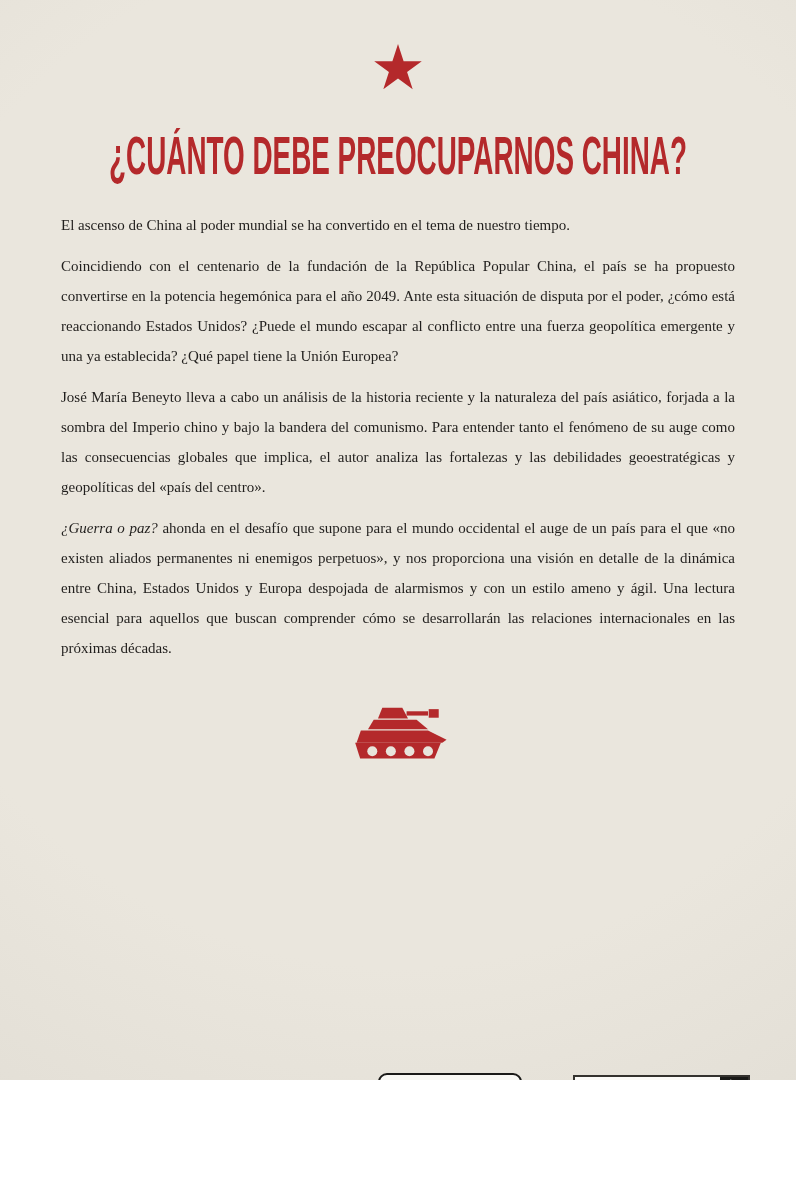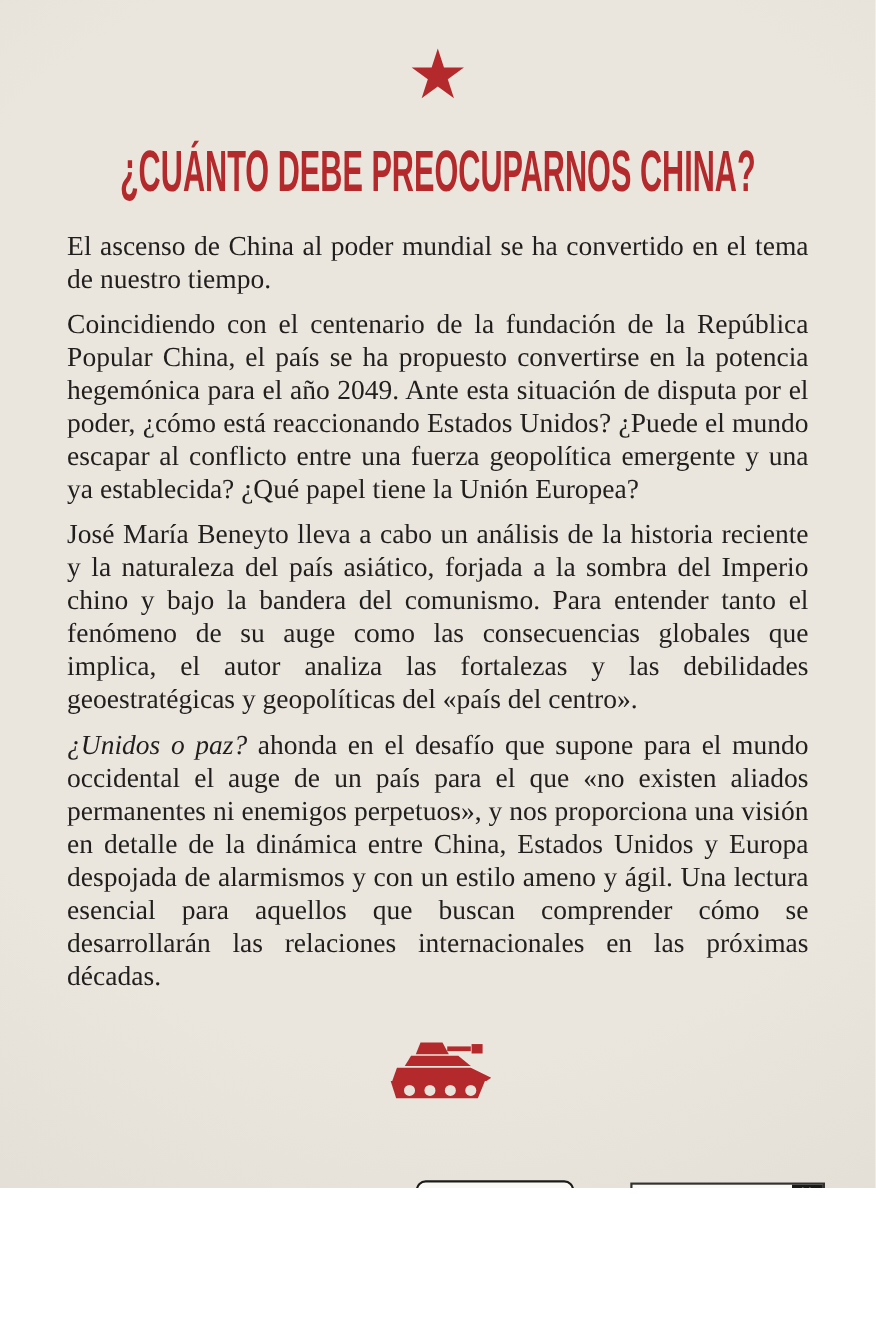--- a/index.html
+++ b/index.html
@@ -7,21 +7,21 @@
     position:relative;
     width:796px;height:1080px;
     overflow:hidden;
     background: radial-gradient(130% 95% at 50% 42%, #eae6dd 50%, #e2ded5 78%, #d3cfc6 100%);
   }
   .star-wrap{display:block;margin:42px auto 0;width:50px;height:50px;}
   .title-svg{display:block;margin:36px auto 0;}
   .copy{
     width:674px;margin:24px auto 0;
     font-family:"Liberation Serif", serif;
-    font-size:25px;line-height:30px;
+    font-size:15px;line-height:30px;
     text-align:justify;color:#211f1d;
   }
   .copy p{margin:0 0 11px 0;}
   .copy p:last-child{margin-bottom:0;}
   .copy em{font-style:italic;}
   .tank-wrap{display:block;margin:38px auto 0;width:100px;height:62px;}
 
   
   .publisher{
     position:absolute;left:57px;top:1071px;
@@ -75,21 +75,21 @@
 
   <svg class="title-svg" width="680" height="58">
     <text x="340" y="46" text-anchor="middle" textLength="578" lengthAdjust="spacingAndGlyphs" font-family="Liberation Sans, sans-serif" font-weight="700" font-size="53" fill="#b4292b">¿CUÁNTO DEBE PREOCUPARNOS CHINA?</text>
   </svg>
 
   <div class="copy">
     <p>El ascenso de China al poder mundial se ha convertido en el tema de nuestro tiempo.</p>
     <p>Coincidiendo con el centenario de la fundación de la República Popular China, el país se ha propuesto convertirse en la potencia hegemónica para el año 2049. Ante esta situación de disputa por el poder, ¿cómo está reaccionando Estados Unidos? ¿Puede el mundo escapar al conflicto entre una fuerza geopolítica emergente y una ya establecida? ¿Qué papel tiene la Unión Europea?</p>
     <p>José María Beneyto lleva a cabo un análisis de la historia reciente y la naturaleza del país asiático, forjada a la sombra del Imperio chino y bajo la bandera del comunismo. Para entender tanto el fenómeno de su auge como las consecuencias globales que implica, el autor analiza las fortalezas y las debilidades geoestratégicas y geopolíticas del «país del centro».</p>
     <p>
-      <em>¿Unidos o paz?</em>
+      <em>¿Guerra o paz?</em>
       <span>ahonda en el desafío que supone para el mundo occidental el auge de un país para el que «no existen aliados permanentes ni enemigos perpetuos», y nos proporciona una visión en detalle de la dinámica entre China, Estados Unidos y Europa despojada de alarmismos y con un estilo ameno y ágil. Una lectura esencial para aquellos que buscan comprender cómo se desarrollarán las relaciones internacionales en las próximas décadas.</span>
     </p>
   </div>
 
   <svg class="tank-wrap" viewBox="0 0 140 80">
     <g fill="#b4292b">
       <polygon points="48,6 76,6 84,21 42,21"></polygon>
       <rect x="82" y="11" width="30" height="6"></rect>
       <rect x="113" y="8" width="14" height="12"></rect>
       <polygon points="36,23 96,23 112,36 28,36"></polygon>

